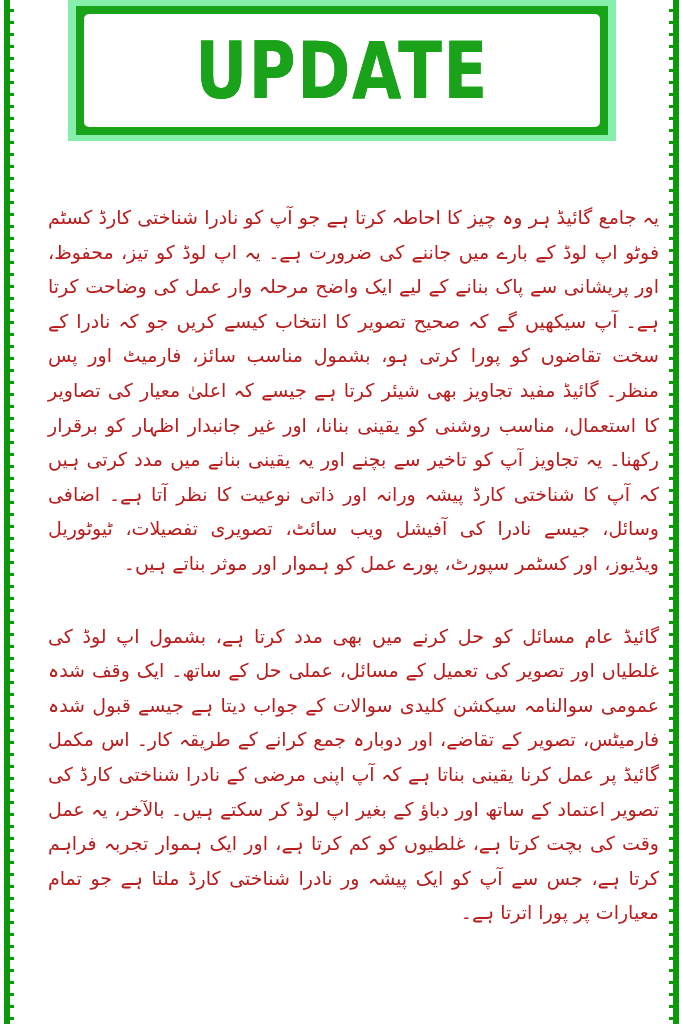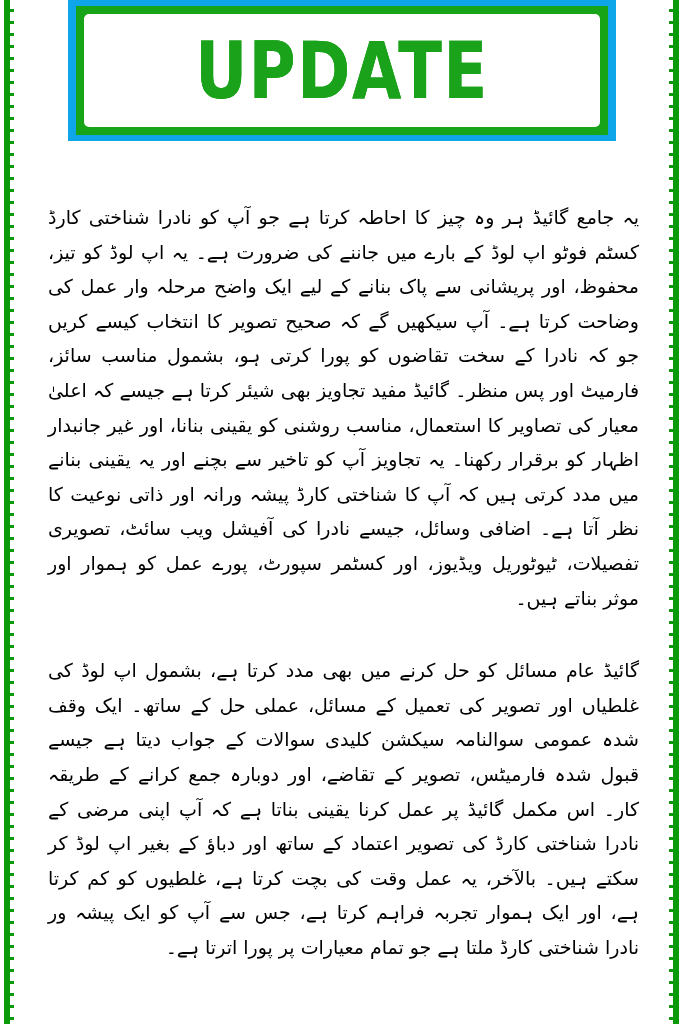--- a/index.html
+++ b/index.html
@@ -14,40 +14,40 @@
   .side-border.right { right:4px; }
   .side-border::before {
     content:""; position:absolute; top:0; bottom:0; width:14px; left:-4px;
     background-image: repeating-linear-gradient(to bottom, transparent 0, transparent 9px, #0a9a0a 9px, #0a9a0a 12px);
     clip-path: inset(0 0 0 0);
   }
   .side-border.left::before { left:4px; width:6px; }
   .side-border.right::before { left:-4px; width:6px; }
   .banner {
     position:absolute; left:68px; top:0; width:548px; height:141px;
-    background:#0ea5e9;
+    background:#86efac;
   }
   .banner-frame {
     position:absolute; left:8px; top:6px; right:8px; bottom:6px;
     background:#18a418; padding:5px; box-sizing:border-box;
   }
   .banner-inner {
     width:100%; height:100%; background:#ffffff; border-radius:8px; box-sizing:border-box;
     border:3px solid #18a418; outline:2px solid #ffffff; outline-offset:-7px;
     display:flex; align-items:center; justify-content:center;
   }
   .banner-text {
     font-family:"DejaVu Sans", sans-serif; font-weight:bold; color:#1aa31a;
     font-size:78px; letter-spacing:2px; transform:scaleX(0.82); line-height:1;
     text-shadow: 0 0 0 #1aa31a;
   }
   .content {
-    position:absolute; left:32px; right:44px; top:200px;
+    position:absolute; left:32px; right:24px; top:200px;
     direction:rtl; text-align:justify; text-align-last:right;
-    font-family:"DejaVu Sans", sans-serif; font-size:19px; line-height:34.6px; color:#000000;margin-left:16px;
+    font-family:"DejaVu Sans", sans-serif; font-size:19px; line-height:34.6px; color:#b91c1c;margin-left:16px;
   }
   .content p { margin:0; }
   .content p + p { margin-top:38px; }
 </style>
 </head>
 <body>
 
 <div class="side-border left"></div>
 <div class="side-border right"></div>
 

